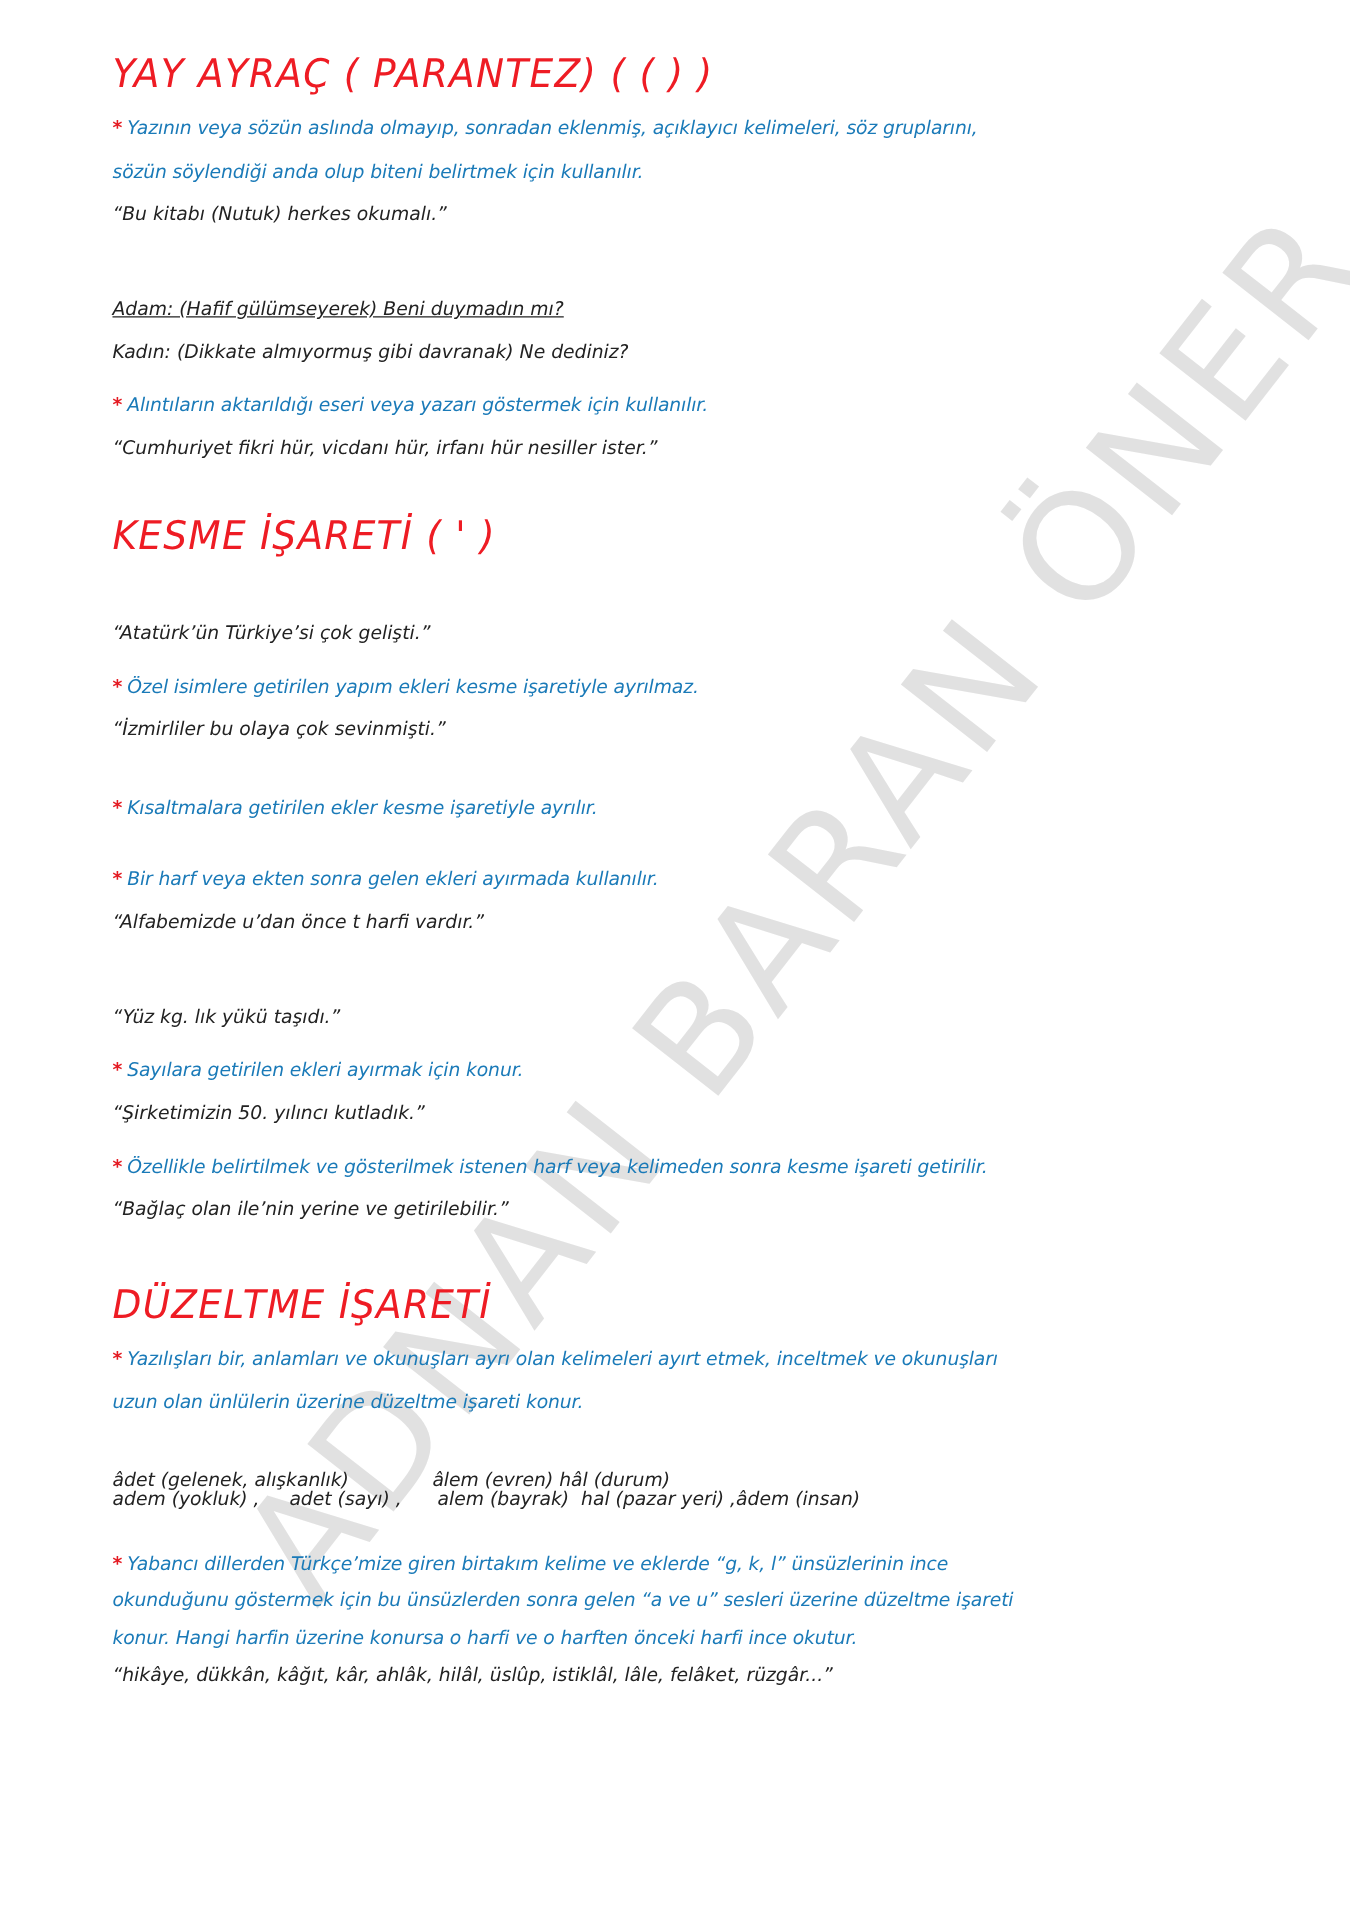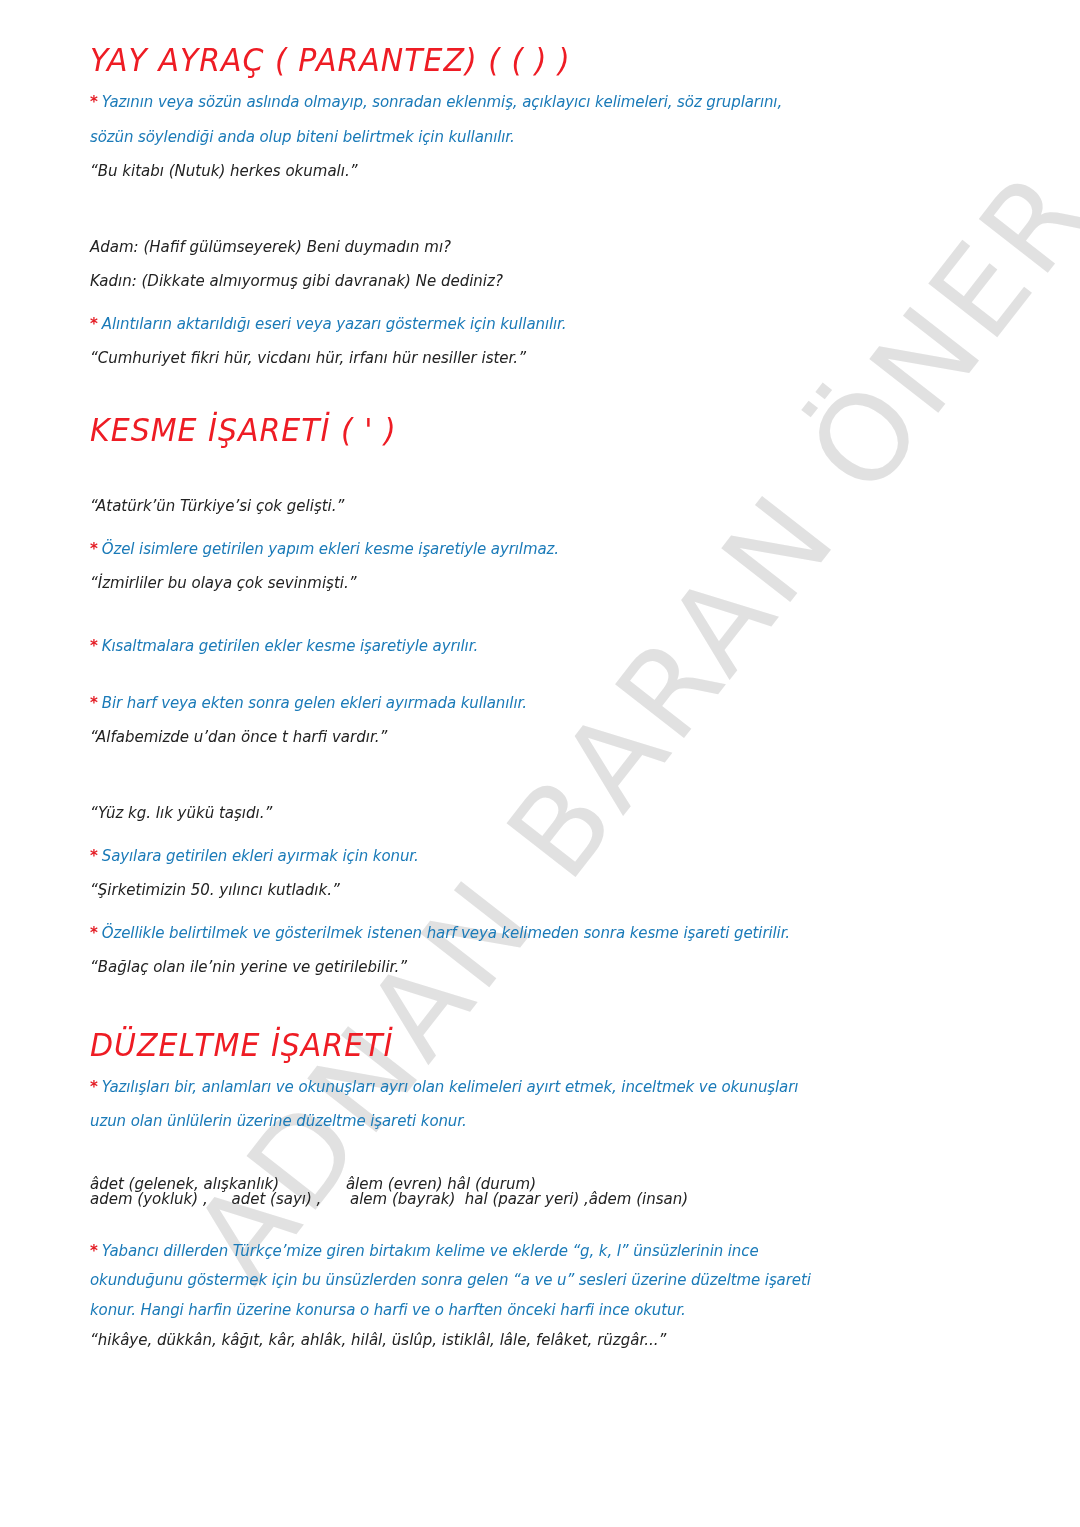--- a/index.html
+++ b/index.html
@@ -34,21 +34,21 @@
 <div class="page">
 
   <div class="watermark">ADNAN BARAN ÖNER</div>
 
   <div class="heading" style="top:42px;">YAY AYRAÇ ( PARANTEZ) ( ( ) )</div>
 
   <div class="rule" style="top:93px;"><span class="star">*</span><span>Yazının veya sözün aslında olmayıp, sonradan eklenmiş, açıklayıcı kelimeleri, söz gruplarını,</span></div>
   <div class="rule" style="top:128px;">sözün söylendiği anda olup biteni belirtmek için kullanılır.</div>
   <div class="example" style="top:162px;">“Bu kitabı (Nutuk) herkes okumalı.”</div>
 
-  <div class="example" style="top:238px;">Adam: (Hafif gülümseyerek) Beni duymadın mı?</div>
+  <div class="example" style="top:238px;text-decoration:underline;">Adam: (Hafif gülümseyerek) Beni duymadın mı?</div>
   <div class="example" style="top:272px;">Kadın: (Dikkate almıyormuş gibi davranak) Ne dediniz?</div>
 
   <div class="rule" style="top:315px;"><span class="star">*</span><span>Alıntıların aktarıldığı eseri veya yazarı göstermek için kullanılır.</span></div>
   <div class="example" style="top:349px;">“Cumhuriyet fikri hür, vicdanı hür, irfanı hür nesiller ister.”</div>
 
   <div class="heading" style="top:412px;">KESME İŞARETİ ( ' )</div>
 
   <div class="example" style="top:497px;">“Atatürk’ün Türkiye’si çok gelişti.”</div>
 
   <div class="rule" style="top:540px;text-align:right;"><span class="star">*</span><span>Özel isimlere getirilen yapım ekleri kesme işaretiyle ayrılmaz.</span></div>

